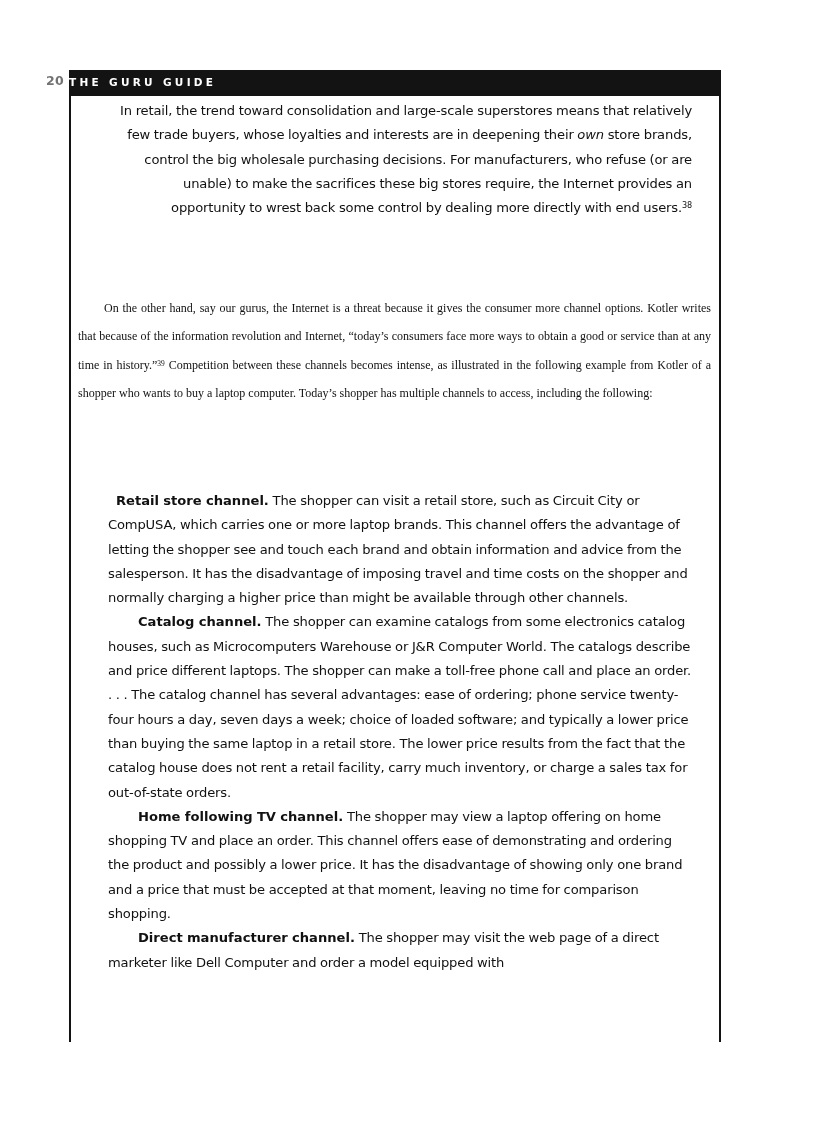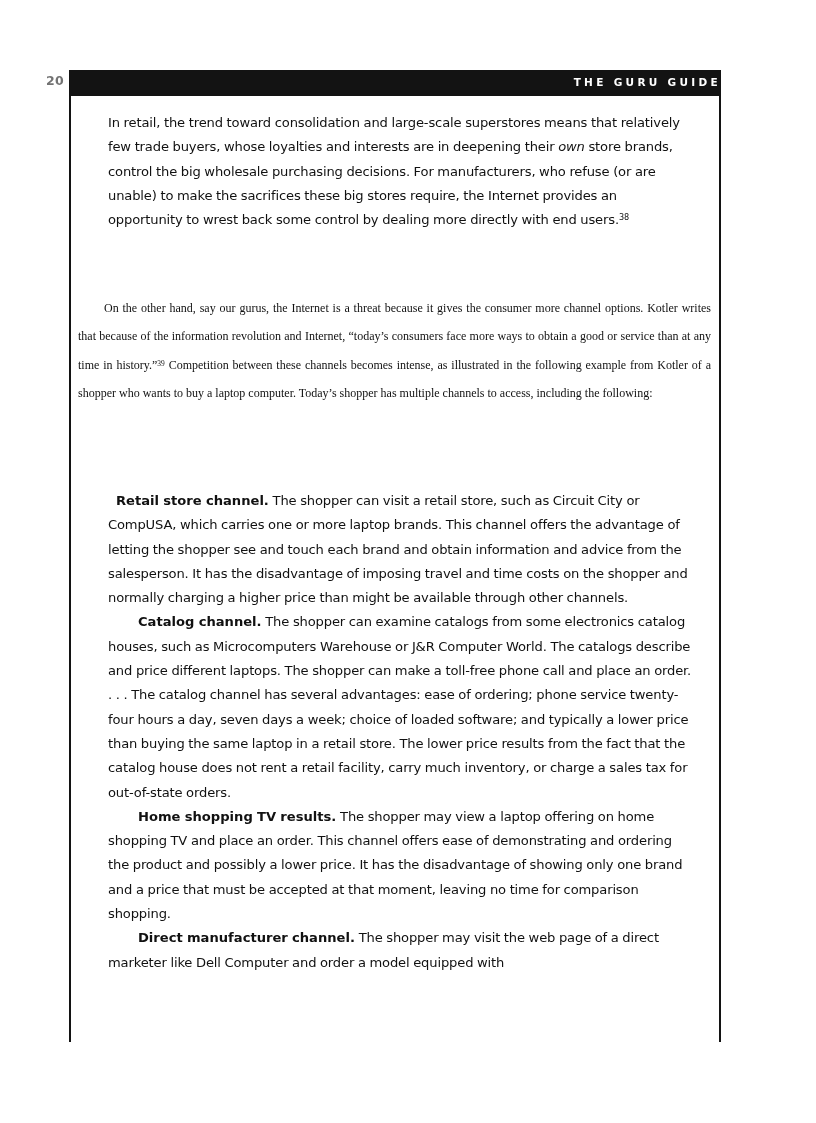--- a/index.html
+++ b/index.html
@@ -43,21 +43,21 @@
     top: 70px;
     width: 652px;
     height: 26px;
     background: #131313;
   }
   .header-band-title {
     position: absolute;
     left: 0;
     right: 0;
     top: 6px;
-    text-align: right;
+    text-align: left;
     color: #ffffff;
     font-family: "DejaVu Sans", sans-serif;
     font-weight: bold;
     font-size: 10.5px;
     letter-spacing: 3.3px;
     white-space: nowrap;
   }
 
   
   .rule-left, .rule-right {
@@ -85,21 +85,21 @@
   }
   .extract p { margin: 0; }
   .extract p + p { text-indent: 22px; }
   .extract .runin {
     font-weight: bold;
     letter-spacing: 0px;
     margin-left: 8px;
   }
   .extract em { font-style: italic; }
 
-  #extract-top  { top: 111px; }
+  #extract-top  { top: 99px; text-align: right; }
   #extract-list { top: 489px; }
 
   
   .body-serif {
     position: absolute;
     left: 78px;
     top: 294px;
     width: 633px;
     font-family: "Liberation Serif", "DejaVu Serif", serif;
     font-size: 12px;
@@ -137,17 +137,17 @@
     <p><span>In retail, the trend toward consolidation and large-scale superstores means that relatively few trade buyers, whose loyalties and interests are in deepening their </span><em>own</em><span> store brands, control the big wholesale purchasing decisions. For manufacturers, who refuse (or are unable) to make the sacrifices these big stores require, the Internet provides an opportunity to wrest back some control by dealing more directly with end users.</span><sup>38</sup></p>
   </div>
 
   <div class="body-serif">
     <p><span>On the other hand, say our gurus, the Internet is a threat because it gives the consumer more channel options. Kotler writes that because of the information revolution and Internet, “today’s consumers face more ways to obtain a good or service than at any time in history.”</span><sup>39</sup><span> Competition between these channels becomes intense, as illustrated in the following example from Kotler of a shopper who wants to buy a laptop computer. Today’s shopper has multiple channels to access, including the following:</span></p>
   </div>
 
   <div class="extract" id="extract-list">
     <p><span class="runin">Retail store channel.</span><span> The shopper can visit a retail store, such as Circuit City or CompUSA, which carries one or more laptop brands. This channel offers the advantage of letting the shopper see and touch each brand and obtain information and advice from the salesperson. It has the disadvantage of imposing travel and time costs on the shopper and normally charging a higher price than might be available through other channels.</span></p>
     <p><span class="runin">Catalog channel.</span><span> The shopper can examine catalogs from some electronics catalog houses, such as Microcomputers Warehouse or J&amp;R Computer World. The catalogs describe and price different laptops. The shopper can make a toll-free phone call and place an order. . . . The catalog channel has several advantages: ease of ordering; phone service twenty-four hours a day, seven days a week; choice of loaded software; and typically a lower price than buying the same laptop in a retail store. The lower price results from the fact that the catalog house does not rent a retail facility, carry much inventory, or charge a sales tax for out-of-state orders.</span></p>
-    <p><span class="runin">Home shopping TV results.</span><span> The shopper may view a laptop offering on home shopping TV and place an order. This channel offers ease of demonstrating and ordering the product and possibly a lower price. It has the disadvantage of showing only one brand and a price that must be accepted at that moment, leaving no time for comparison shopping.</span></p>
+    <p><span class="runin">Home following TV channel.</span><span> The shopper may view a laptop offering on home shopping TV and place an order. This channel offers ease of demonstrating and ordering the product and possibly a lower price. It has the disadvantage of showing only one brand and a price that must be accepted at that moment, leaving no time for comparison shopping.</span></p>
     <p><span class="runin">Direct manufacturer channel.</span><span> The shopper may visit the web page of a direct marketer like Dell Computer and order a model equipped with</span></p>
   </div>
 
 </div>
 
 </body></html>

